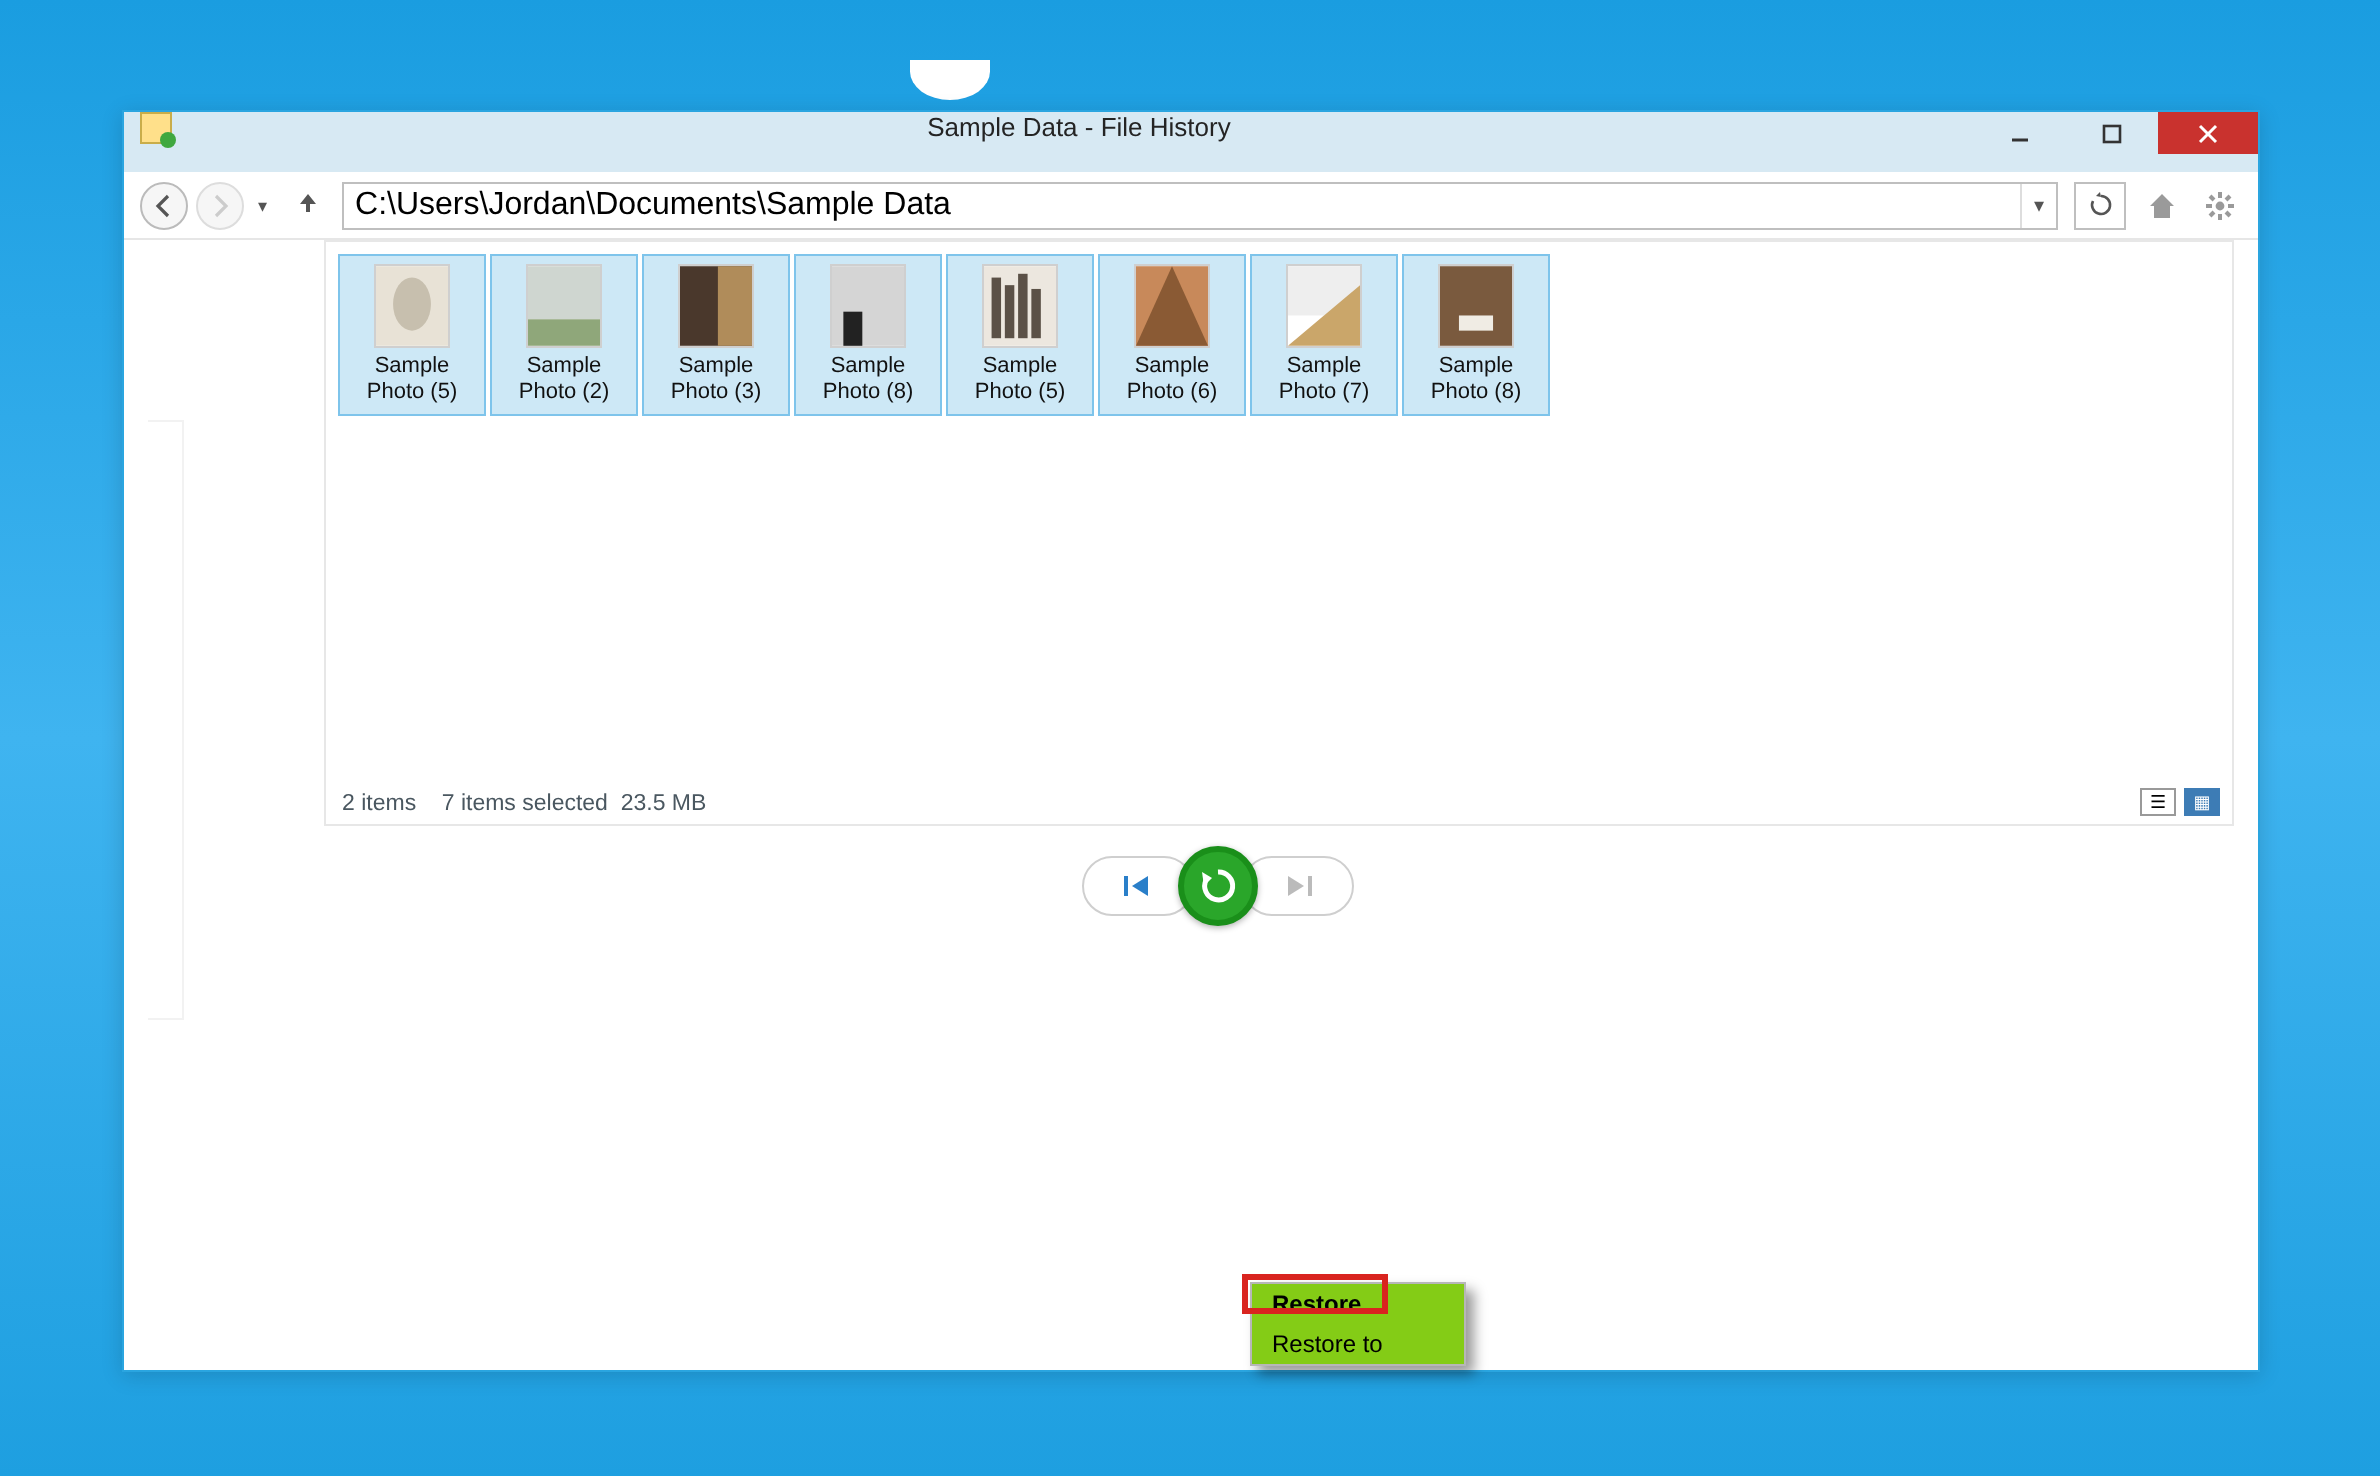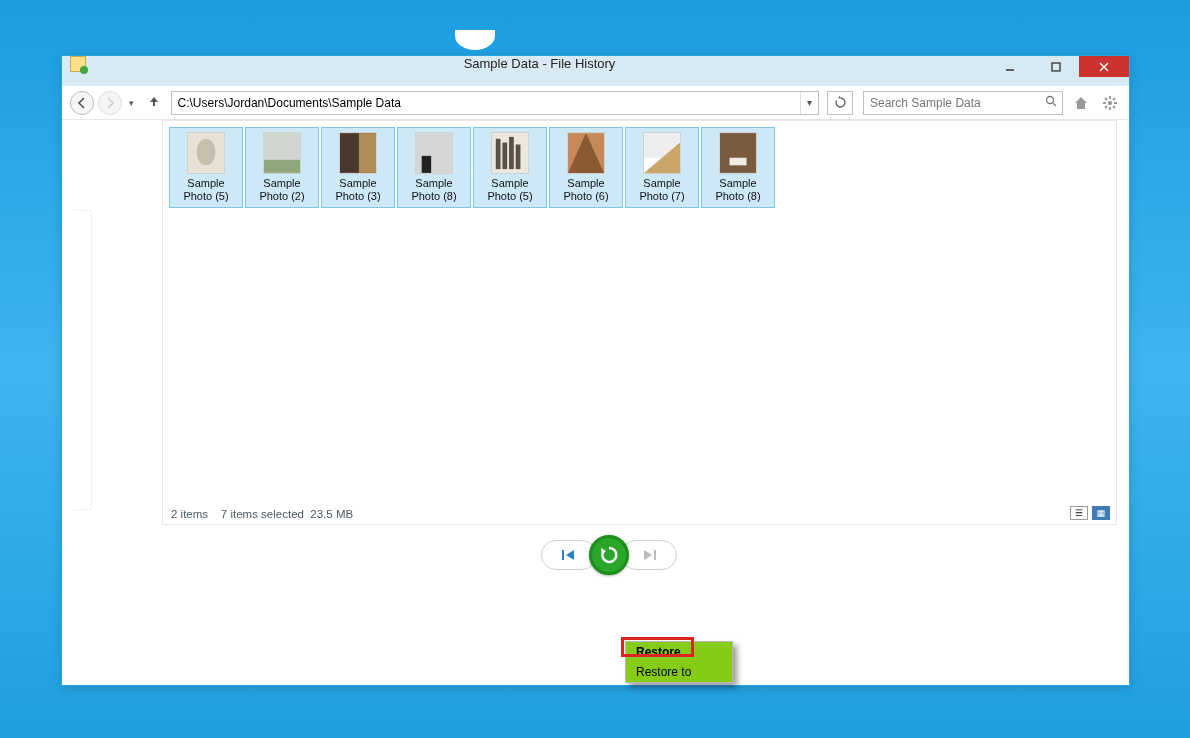--- a/index.html
+++ b/index.html
@@ -82,21 +82,21 @@
   .addr {
     flex:1;
     display:flex;
     border:1px solid #bfbfbf;
     height:24px;
     align-items:center;
     background:#fff;
   }
   .addr input {
     flex:1; border:0; outline:0;
-    font-size:12px;
+    font-size:16px;
     padding:0 6px;
   }
   .addr .brk {
     width:18px; height:22px;
     border-left:1px solid #ddd;
     display:flex;align-items:center;justify-content:center;
     font-size:10px;color:#555;
   }
   .refresh { width:26px; height:24px; border:1px solid #bfbfbf; display:flex;align-items:center;justify-content:center; font-size:12px; color:#555; margin-left:4px; }
   .searchbox {
@@ -126,21 +126,21 @@
   .main-col { flex:1; display:flex; flex-direction:column; }
   .header-line {
     padding: 22px 0 12px 62px;
     font-size: 19px;
     color:#222;
   }
   .header-line .sep { color:#888; margin:0 10px; }
   .listing {
     margin-left: 62px;
     border:1px solid #e7e7e7;
-    height: 405px;
+    height: 293px;
     position: relative;
     padding: 6px;
     display:flex;
     flex-wrap:wrap;
     align-content: flex-start;
     gap: 2px;
   }
   .thumb {
     width: 74px;
     border:1px solid #7ec4eb;
@@ -299,29 +299,20 @@
     <div class="addr">
       <input value="C:\Users\Jordan\Documents\Sample Data" style="">
       <div class="brk">▾</div>
     </div>
     <div class="refresh">
       <svg width="13" height="13" viewBox="0 0 13 13">
           <path d="M6.5 2 A4.5 4.5 0 1 1 2.5 4.5" fill="none" stroke="#555" stroke-width="1.3"></path>
           <path d="M6 0 L6.5 2.5 L4 2 Z" fill="#555"></path>
         </svg>
     </div>
-    <div class="searchbox">
-      <input placeholder="Search Sample Data" style="">
-      <span class="mag">
-        <svg width="12" height="12" viewBox="0 0 12 12">
-            <circle cx="5" cy="5" r="3.5" fill="none" stroke="#777" stroke-width="1.3"></circle>
-            <line x1="8" y1="8" x2="11" y2="11" stroke="#777" stroke-width="1.3"></line>
-          </svg>
-      </span>
-    </div>
     <div class="iconbtn">
       <svg width="16" height="16" viewBox="0 0 16 16">
           <path d="M2 8 L8 2 L14 8 L12 8 L12 14 L4 14 L4 8 Z" fill="#9a9a9a"></path>
         </svg>
     </div>
     <div class="iconbtn">
       <svg width="16" height="16" viewBox="0 0 16 16">
           <circle cx="8" cy="8" r="2.2" fill="#9a9a9a"></circle>
           <g stroke="#9a9a9a" stroke-width="2">
             <line x1="8" y1="1" x2="8" y2="4"></line>

